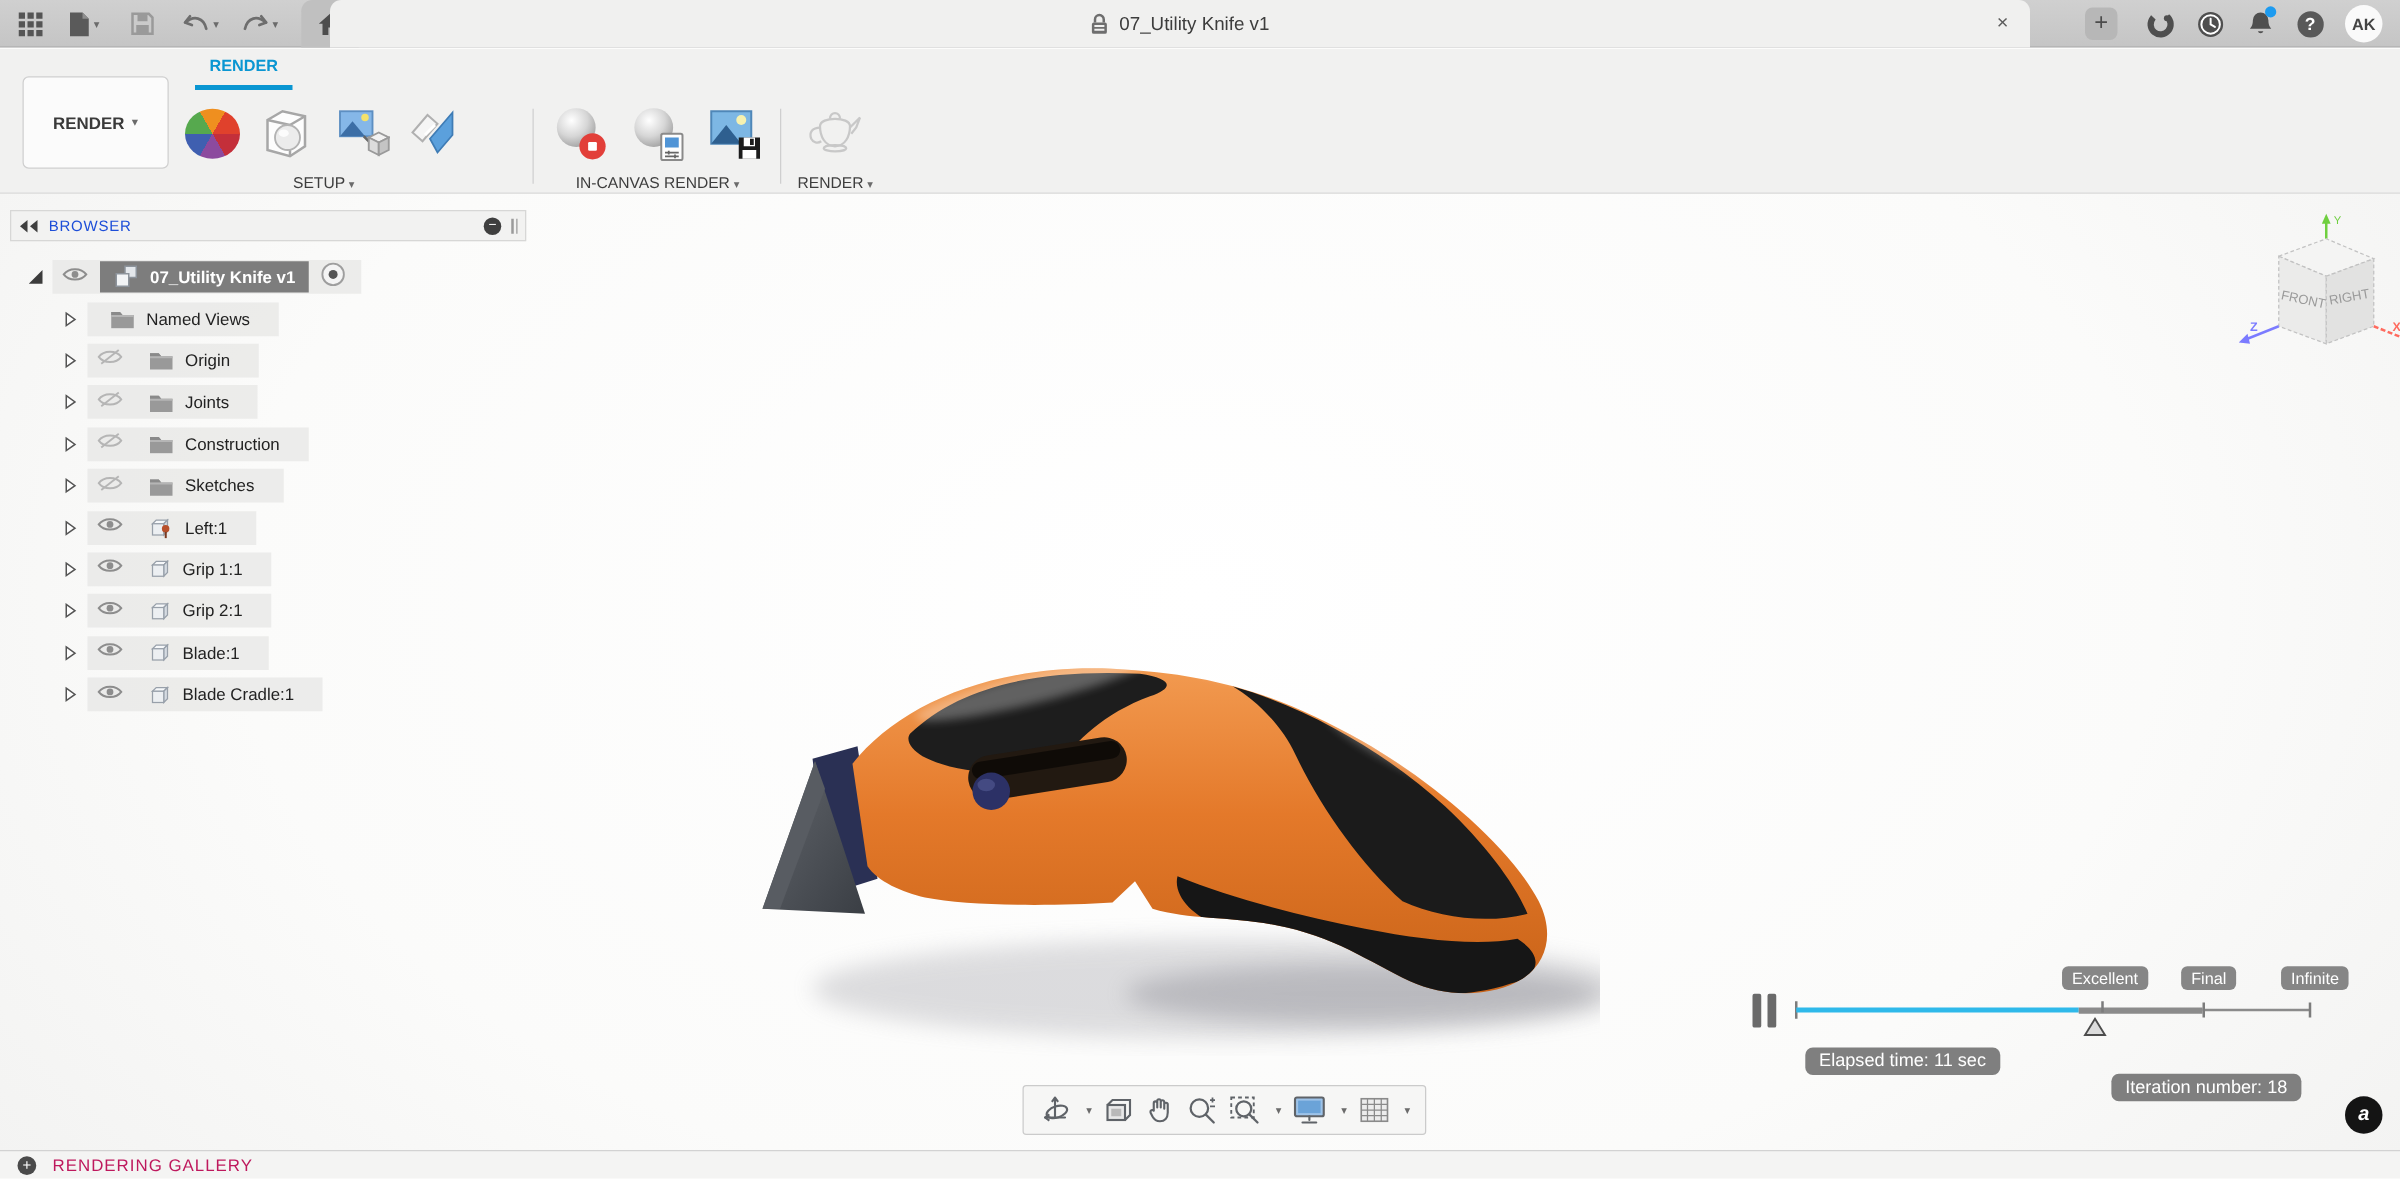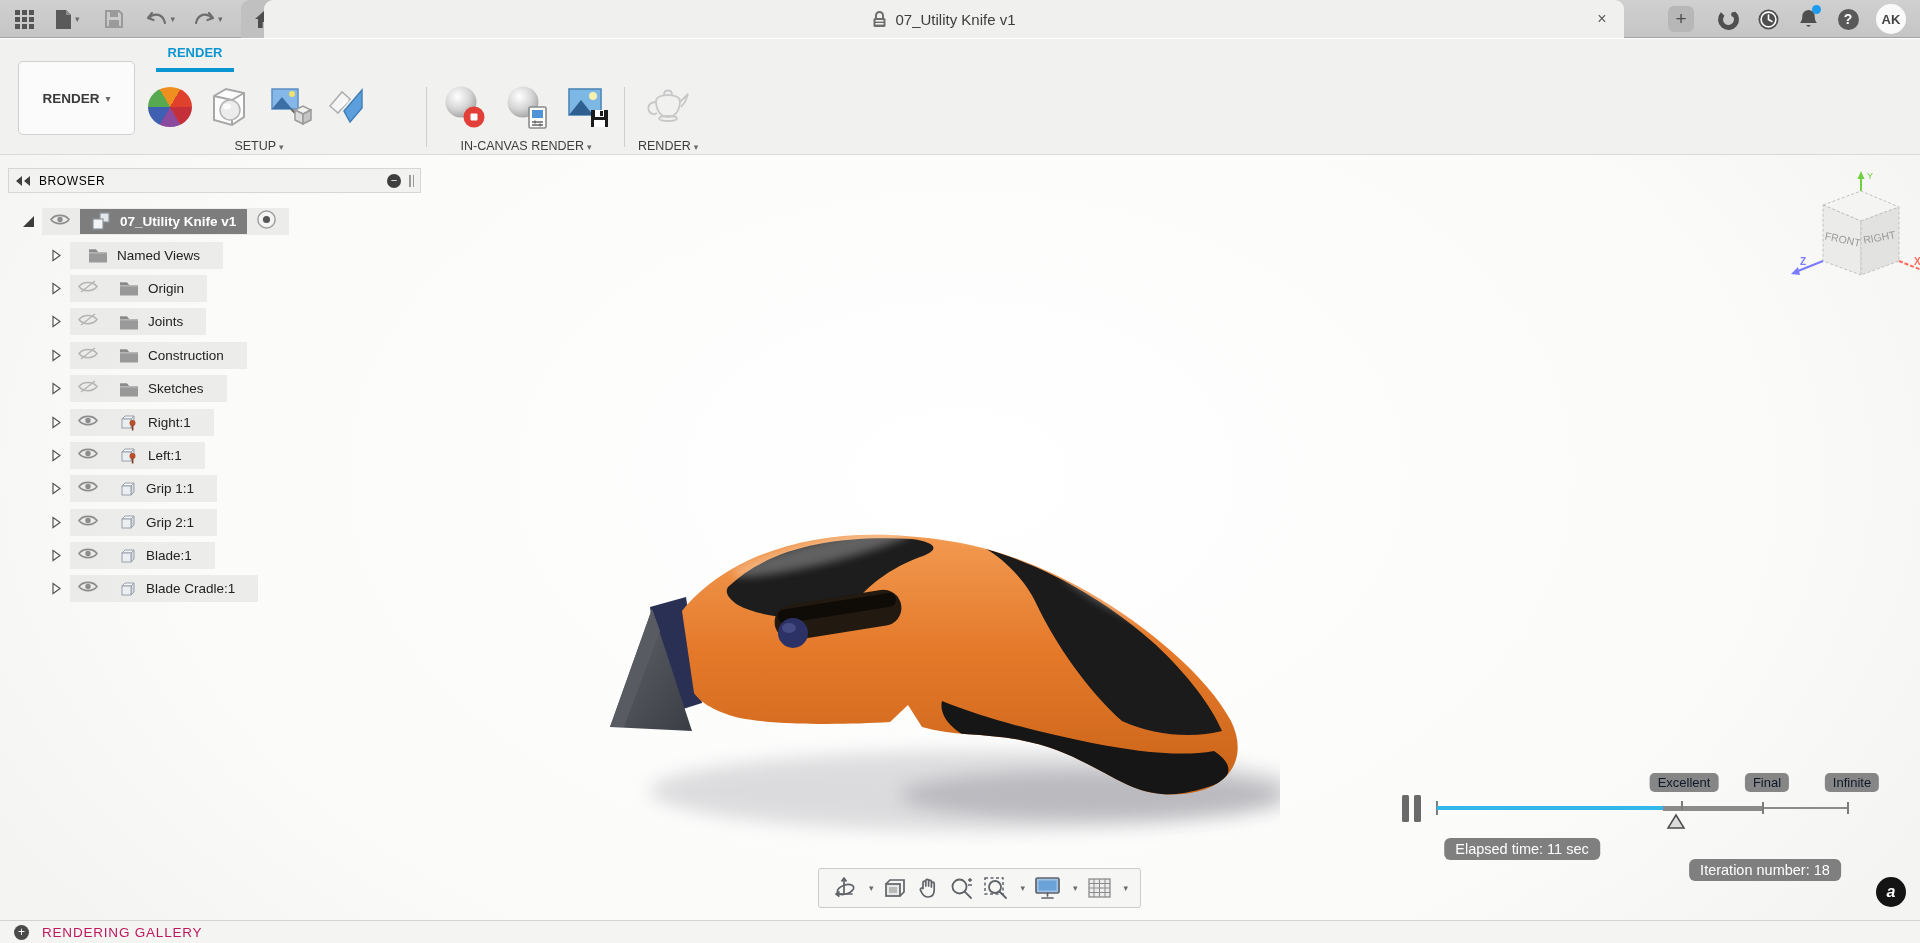--- a/index.html
+++ b/index.html
@@ -48,21 +48,21 @@
     background:conic-gradient(from -90deg,#56a94e 0 60deg,#ef8f1f 60deg 120deg,#e0412c 120deg 180deg,#c42f3a 180deg 240deg,#8c4a9e 240deg 300deg,#3f5fb0 300deg 360deg); }
 
   
   .canvas { position:absolute; left:0; top:155px; width:1920px; height:765px;
     background:radial-gradient(ellipse 1400px 900px at 50% 42%, #ffffff 0%, #fbfbfa 55%, #efefee 100%); }
 
   
   .browser { position:absolute; left:8px; top:13px; width:413px; z-index:20; }
   .browser-header { width:413px; height:25px; background:rgba(241,241,240,0.95); border:1px solid #d7d7d6;
     display:flex; align-items:center; padding:0 6px; }
-  .browser-title { font-size:12px; color:#000000; letter-spacing:0.6px; margin-left:8px; flex:1; }
+  .browser-title { font-size:12px; color:#1d4ed8; letter-spacing:0.6px; margin-left:8px; flex:1; }
   .collapse-circle { width:14px; height:14px; border-radius:50%; background:#3f3f3f; color:#fff; font-size:11px;
     display:flex; align-items:center; justify-content:center; line-height:1; }
   .drag-handle { display:flex; gap:2px; margin-left:8px; }
   .drag-handle i { width:1.5px; height:12px; background:#9a9a9a; display:block; }
   .tree { margin-top:12px; }
   .tree-row { height:33.4px; display:flex; align-items:center; }
   .tree-row.root { margin-left:12px; }
   .tree-row.child { margin-left:40px; }
   .expander { width:16px; display:flex; justify-content:center; margin-right:6px; }
   .row-chip { display:flex; align-items:center; height:27px; padding:0 12px 0 7px; gap:9px;
@@ -73,21 +73,21 @@
   .label-wrap.selected .row-label { color:#fff; font-weight:bold; }
 
   
   .viewcube { position:absolute; left:1782px; top:14px; }
 
   
   .pause-btn { position:absolute; left:1402px; top:640px; display:flex; gap:5px; }
   .pause-btn i { width:7px; height:27px; background:#6a6a6a; border-radius:1.5px; display:block; }
   .track-el { position:absolute; }
   .tick { width:2px; background:#7c7c7c; }
-  .badge { position:absolute; transform:translateX(-50%); background:#868686; color:#0f172a; font-size:13px;
+  .badge { position:absolute; transform:translateX(-50%); background:#868686; color:#ffffff; font-size:13px;
     padding:2px 8px; border-radius:5px; white-space:nowrap; }
   .tooltip { position:absolute; transform:translateX(-50%); background:#7f7f7f; color:#fff; font-size:14.5px;
     padding:3px 11px; border-radius:6px; white-space:nowrap; }
 
   
   .nav-toolbar { position:absolute; left:818px; top:713px; height:40px; background:rgba(245,245,244,0.95);
     border:1px solid #cbcbcb; border-radius:3px; display:flex; align-items:center; padding:0 12px; gap:9px; }
   .nav-icon { display:flex; align-items:center; justify-content:center; }
 
   .assistant { position:absolute; left:1876px; top:722px; width:30px; height:30px; border-radius:50%;
@@ -542,43 +542,20 @@
                   <circle cx="11" cy="7.5" r="2.7" fill="#8d8d8d"></circle>
                 </svg></span>
               <div class="label-wrap">
                 <svg width="20" height="19" viewBox="0 0 20 19">
                   <polygon points="3,6 6,3 15,3 12,6" fill="#f6f8fa" stroke="#98a0aa" stroke-width="1"></polygon>
                   <polygon points="12,6 15,3 15,12 12,15" fill="#d5dbe2" stroke="#98a0aa" stroke-width="1"></polygon>
                   <rect x="3" y="6" width="9" height="9" fill="#eceff2" stroke="#98a0aa" stroke-width="1"></rect>
                   <circle cx="13.5" cy="10" r="3" fill="#b8502b"></circle>
                   <rect x="12.8" y="12.5" width="1.6" height="5" fill="#7c3a20"></rect>
                 </svg>
-                <span class="row-label">Right:1</span>
-              </div>
-            </div>
-          </div>
-          <div class="tree-row child">
-            <span class="expander">
-              <svg width="12" height="15" viewBox="0 0 12 15">
-                <path d="M3 2.5 L10 7.5 L3 12.5 Z" fill="#fdfdfd" stroke="#555" stroke-width="1.2"></path>
-              </svg>
-            </span>
-            <div class="row-chip">
-              <span><svg width="22" height="15" viewBox="0 0 22 15">
-                  <path d="M2 7.5 C6 2 16 2 20 7.5 C16 13 6 13 2 7.5 Z" fill="none" stroke="#8d8d8d" stroke-width="1.6"></path>
-                  <circle cx="11" cy="7.5" r="2.7" fill="#8d8d8d"></circle>
-                </svg></span>
-              <div class="label-wrap">
-                <svg width="20" height="19" viewBox="0 0 20 19">
-                  <polygon points="3,6 6,3 15,3 12,6" fill="#f6f8fa" stroke="#98a0aa" stroke-width="1"></polygon>
-                  <polygon points="12,6 15,3 15,12 12,15" fill="#d5dbe2" stroke="#98a0aa" stroke-width="1"></polygon>
-                  <rect x="3" y="6" width="9" height="9" fill="#eceff2" stroke="#98a0aa" stroke-width="1"></rect>
-                  <circle cx="13.5" cy="10" r="3" fill="#b8502b"></circle>
-                  <rect x="12.8" y="12.5" width="1.6" height="5" fill="#7c3a20"></rect>
-                </svg>
                 <span class="row-label">Left:1</span>
               </div>
             </div>
           </div>
           <div class="tree-row child">
             <span class="expander">
               <svg width="12" height="15" viewBox="0 0 12 15">
                 <path d="M3 2.5 L10 7.5 L3 12.5 Z" fill="#fdfdfd" stroke="#555" stroke-width="1.2"></path>
               </svg>
             </span>

